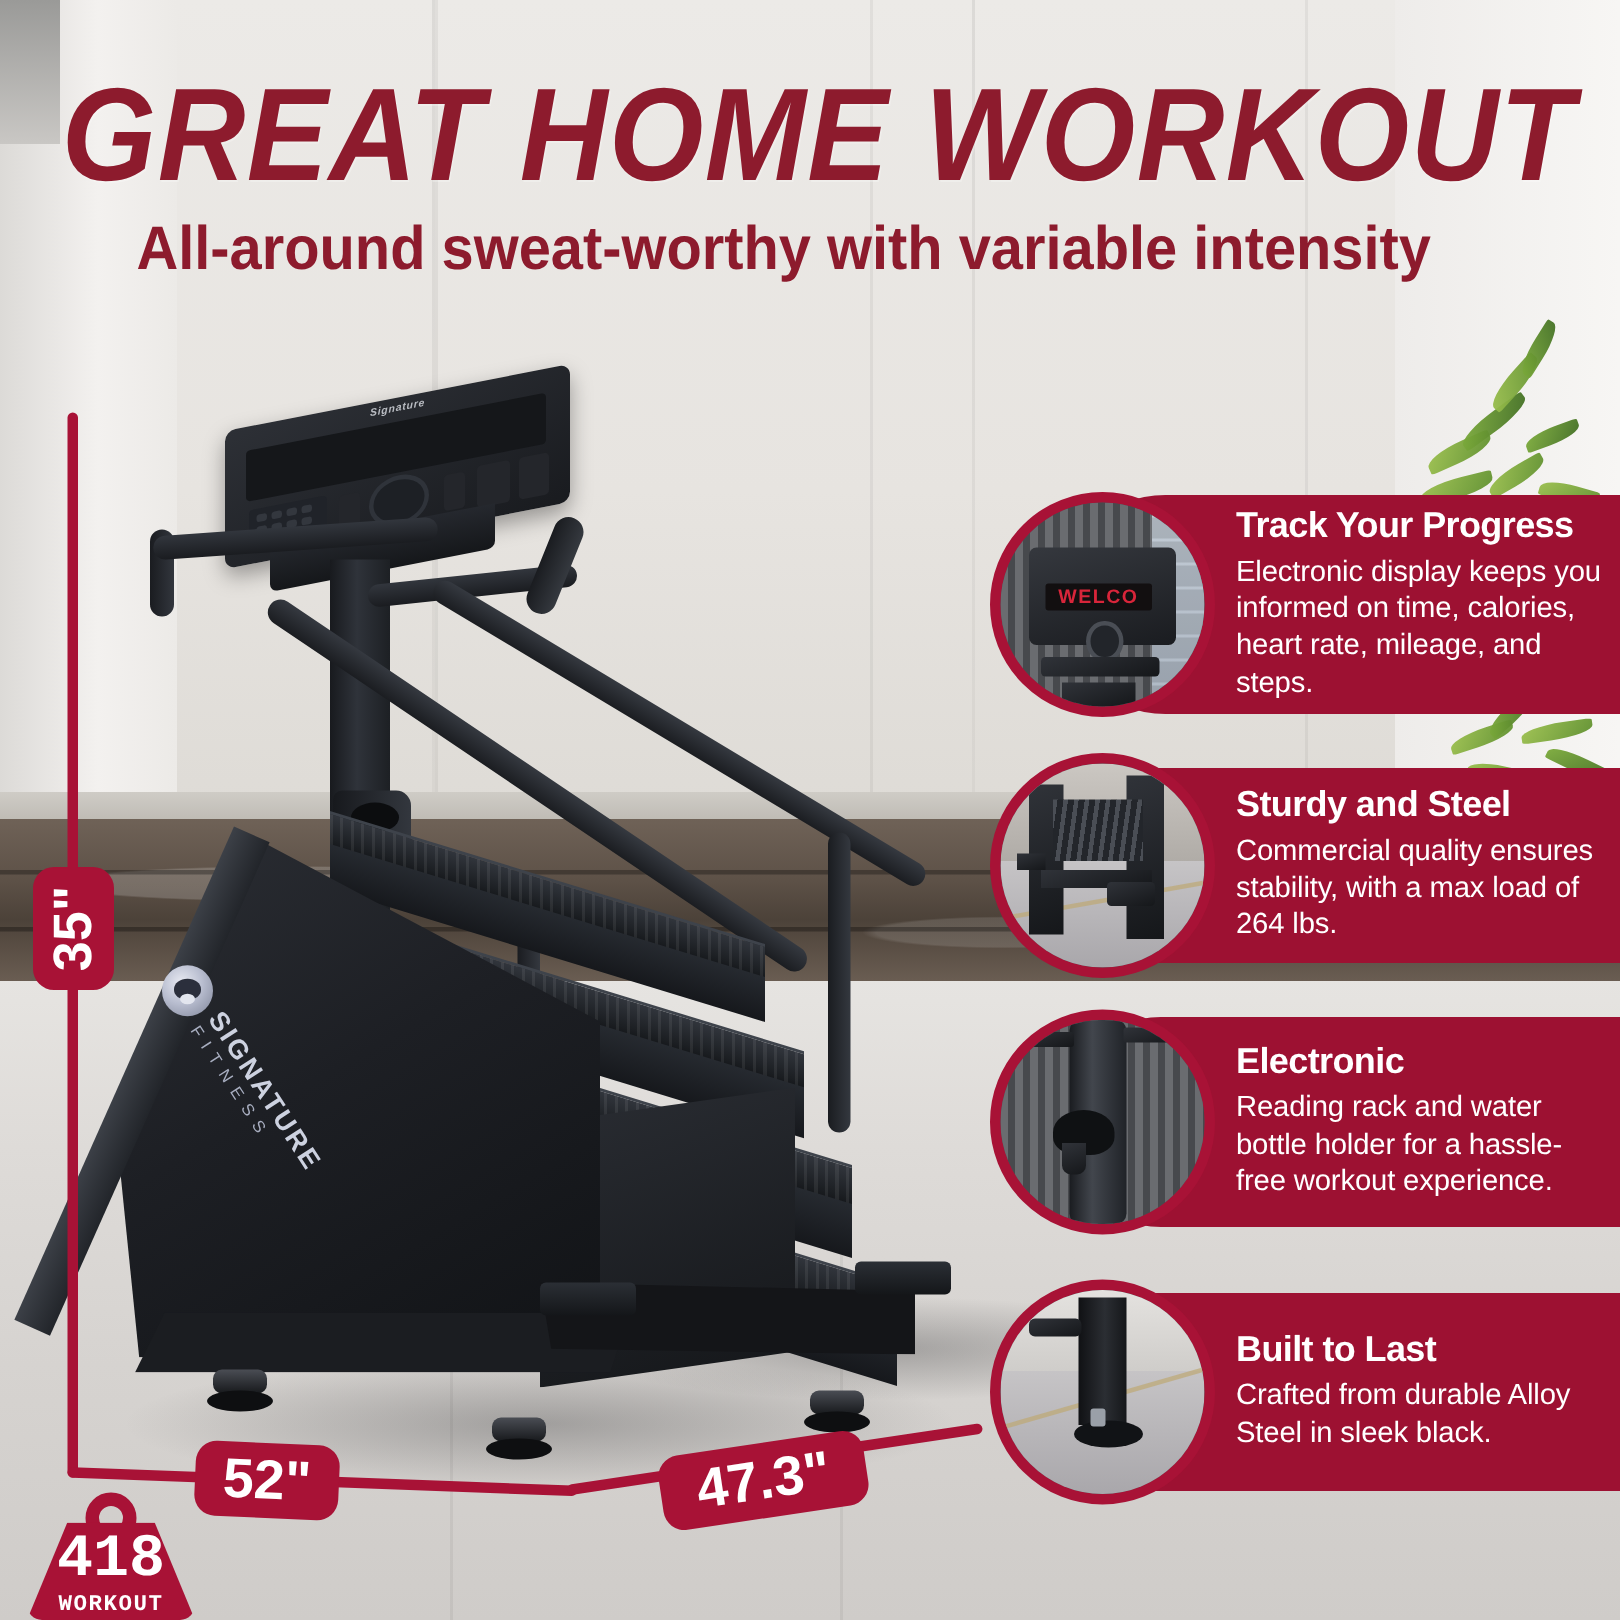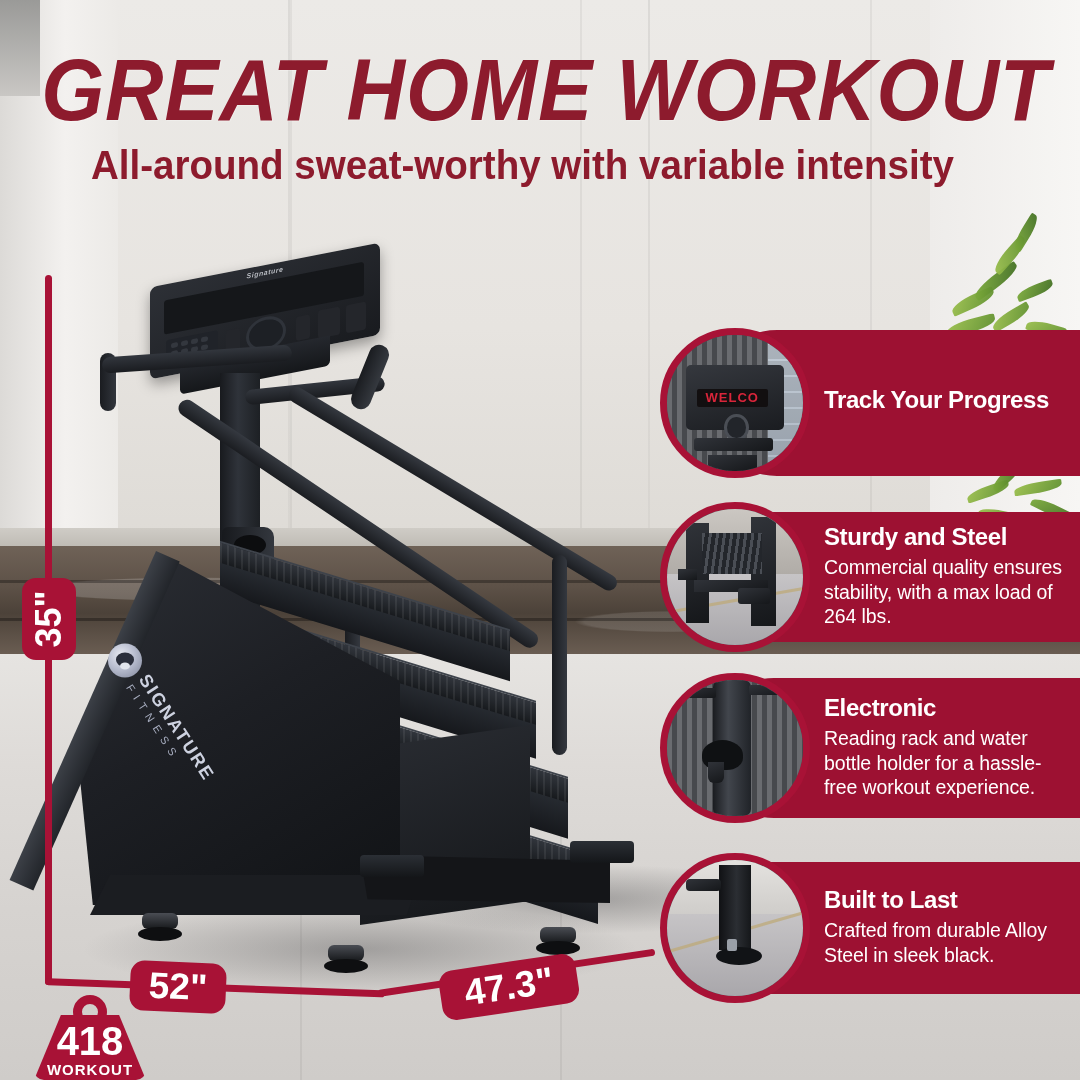--- a/index.html
+++ b/index.html
@@ -280,21 +280,21 @@
     left:130px; top:962px; width:96px; height:50px;
     font-size:37px; transform:rotate(2.5deg);
   }
   .chip-473 {
     left:440px; top:962px; width:138px; height:50px;
     font-size:37px; transform:rotate(-8.5deg);
   }
 
   
   .weight-badge {
-    position:absolute; left:34px; top:995px; width:112px; height:85px;
+    position:absolute; left:18px; top:995px; width:112px; height:85px;font-family:Liberation Mono, monospace;
   }
   .weight-ring {
     position:absolute; left:50%; top:0; transform:translateX(-50%);
     width:34px; height:34px; border:9px solid #a81236; border-radius:50%;
   }
   .weight-body {
     position:absolute; left:0; top:20px; width:112px; height:65px;
     background:#a81236;
     clip-path:polygon(24% 0%, 76% 0%, 100% 100%, 0% 100%);
     border-radius:10px;
@@ -563,20 +563,21 @@
           <div class="t-led">
             <div class="t-led-txt">WELCO</div>
           </div>
           <div class="t-wheel"></div>
           <div class="t-block" style="left:20%; top:76%; width:58%; height:9%; border-radius:3px;"></div>
           <div class="t-block" style="left:30%; top:88%; width:36%; height:12%;"></div>
         </div>
       </div>
       <div class="card-text">
         <div class="card-title">Track Your Progress</div>
+        <div class="card-desc">Electronic display keeps you informed on time, calories, heart rate, mileage, and steps.</div>
       </div>
     </div>
 
     <div class="card c2">
       <div class="thumb">
         <div class="thumb-inner">
           <div class="t-carpet"></div>
           <div style="position:absolute;left:0;top:0;width:100%;height:48%;background:linear-gradient(180deg,#cbc7c2,#b0aca7)"></div>
           <div class="t-tile-line" style="left:0; top:66%; width:100%; height:3px; transform:rotate(-10deg)"></div>
           <div class="t-block" style="left:14%; top:10%; width:17%; height:74%;"></div>

